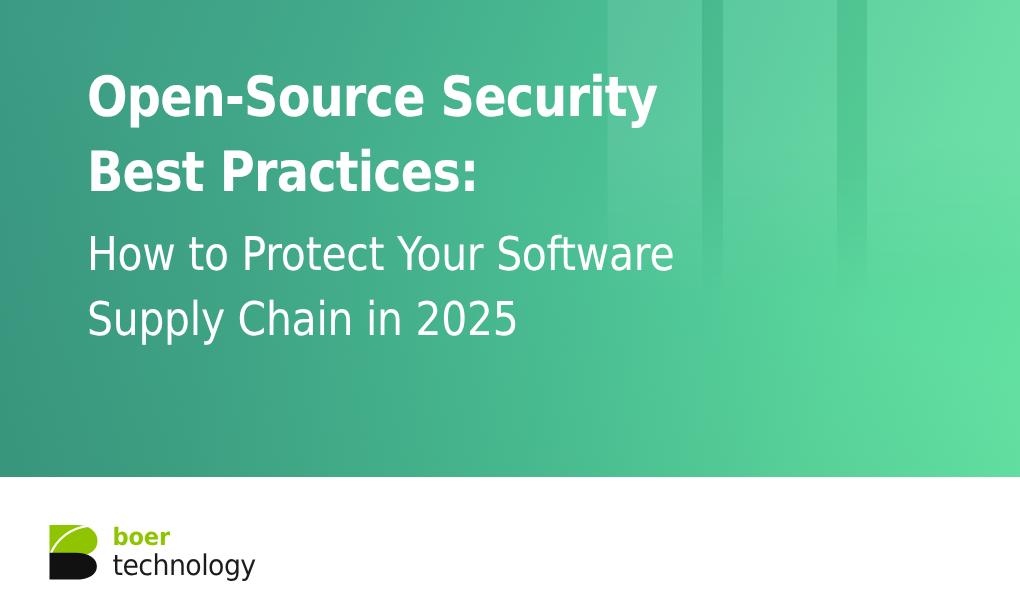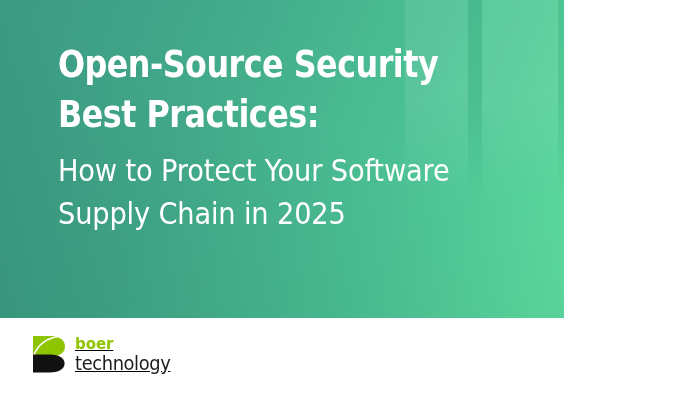--- a/index.html
+++ b/index.html
@@ -10,21 +10,21 @@
   body {
     width: 680px;
     height: 400px;
     overflow: hidden;
     font-family: "DejaVu Sans", sans-serif;
     background: #ffffff;
   }
 
   .banner {
     position: relative;
-    width: 564px;
+    width: 680px;
     height: 400px;
     overflow: hidden;
     background: #ffffff;
   }
 
   
   .hero {
     position: absolute;
     left: 0;
     top: 0;
@@ -102,25 +102,24 @@
     position: absolute;
     left: 0;
     top: 318px;
     width: 680px;
     height: 82px;
     background: #ffffff;
   }
   .logo {
     position: absolute;
     left: 31px;
-    top: 14px;
+    top: 28px;
     display: flex;
     align-items: center;
     height: 44px;
-    text-decoration: underline;
   }
   .logo-mark {
     width: 36px;
     height: 40px;
     display: block;
     flex: 0 0 auto;
   }
   .logo-words {
     margin-left: 8px;
     display: flex;

